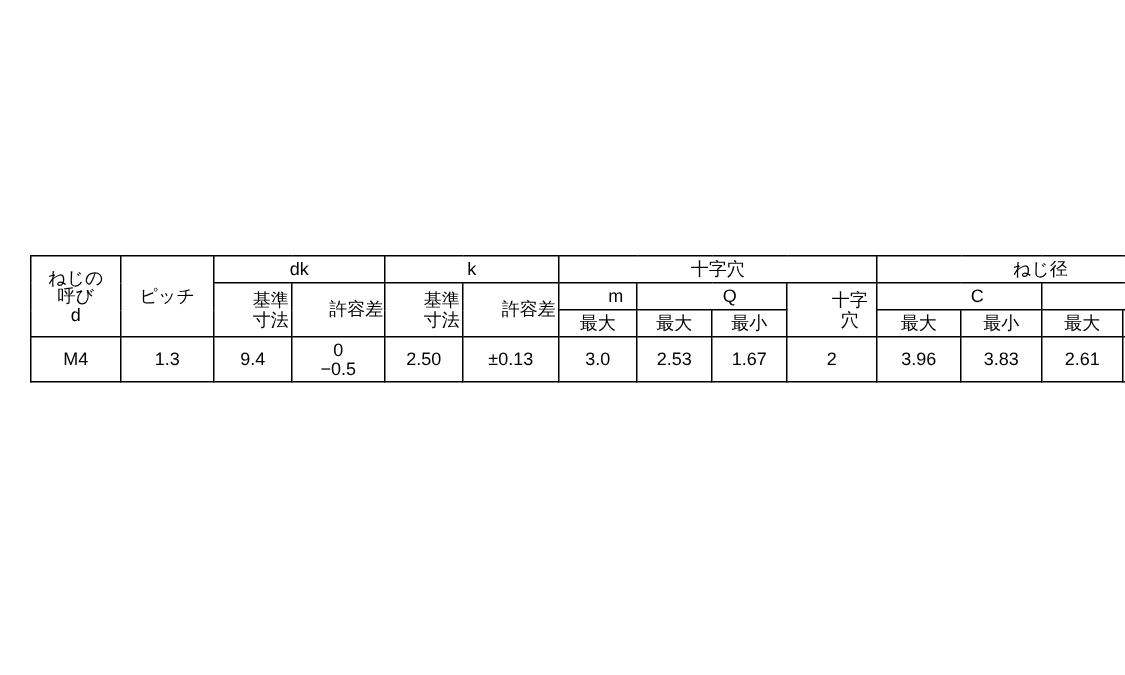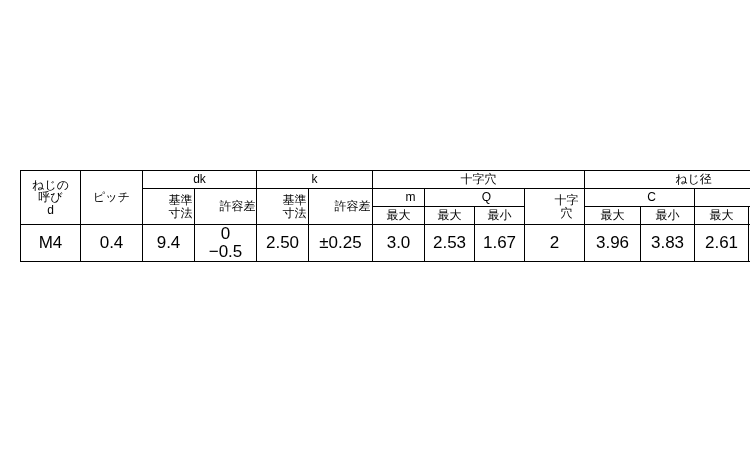--- a/index.html
+++ b/index.html
@@ -34,21 +34,21 @@
     font-weight: normal;
     padding: 0;
     line-height: 1.05;
     font-size: 12px;
     color: #000;
   }
   
   tr.h1 td { height: 17px; }
   tr.h2 td { height: 17px; padding-left: 24px; }
   tr.h3 td { height: 17px; margin-left: 40px; }
-  tr.data td { height: 29px; font-size: 17px; }
+  tr.data td { height: 29px; font-size: 12px; }
 
   .tiny { font-size: 11px; }
   .two-line { line-height: 1.0; }
   .stack { display: block; }
   .tol-stack { line-height: 1.0; font-size: 12px; }
   .tol-stack .top { display: block; }
   .tol-stack .bot { display: block; }
 
   .cell-3line {
     font-size: 11px;
@@ -114,28 +114,28 @@
       <td class="tiny">最大</td>
       <td class="tiny">最小</td>
       <td class="tiny">最大</td>
       <td class="tiny">最小</td>
       <td class="tiny">最大</td>
       <td class="tiny">最小</td>
     </tr>
 
     <tr class="data">
       <td>M4</td>
-      <td>0.4</td>
+      <td>1.3</td>
       <td>9.4</td>
       <td class="tol-stack">
         <span class="top">0</span>
         <span class="bot">−0.5</span>
       </td>
       <td>2.50</td>
-      <td>±0.25</td>
+      <td>±0.13</td>
       <td>3.0</td>
       <td>2.53</td>
       <td>1.67</td>
       <td>2</td>
       <td>3.96</td>
       <td>3.83</td>
       <td>2.61</td>
       <td>3.69</td>
     </tr>
   </tbody>

